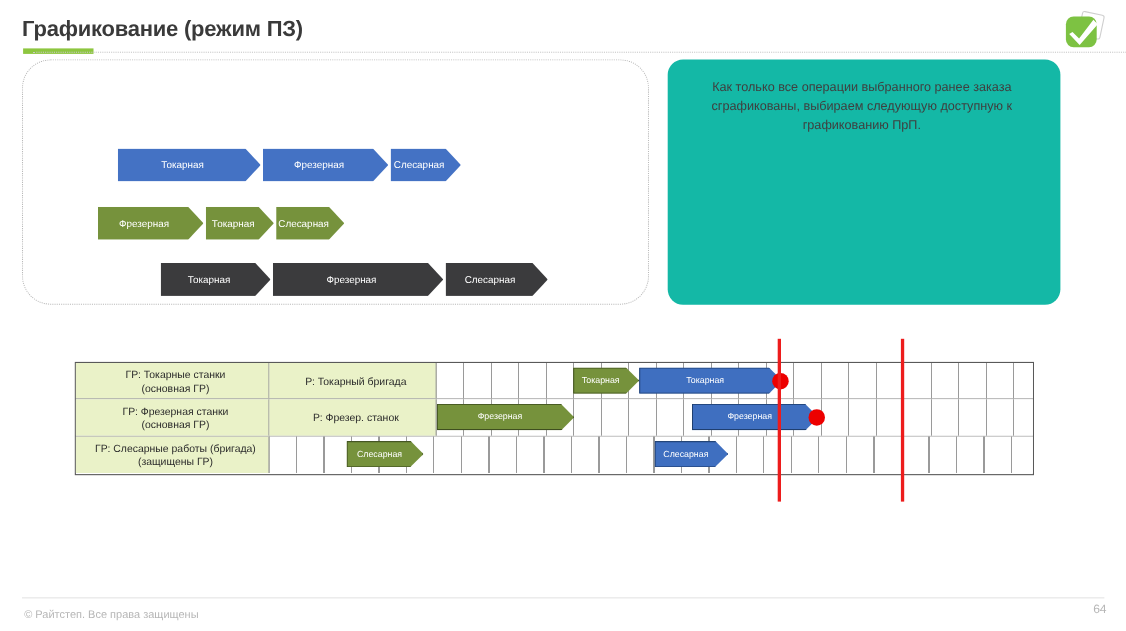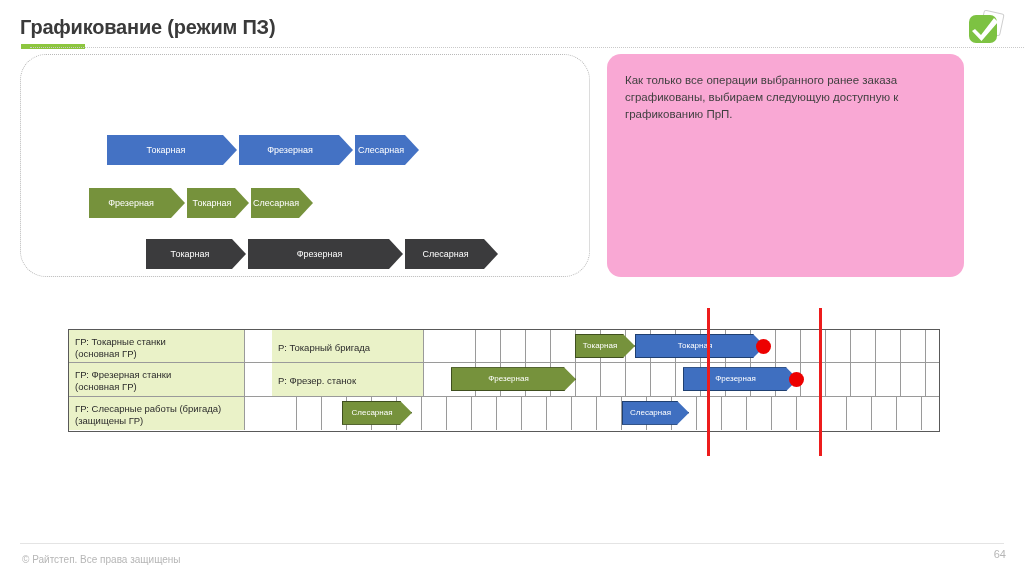--- a/index.html
+++ b/index.html
@@ -7,20 +7,21 @@
     margin: 0; padding: 0;
     width: 1024px; height: 574px;
     background: #ffffff;
     font-family: "Liberation Sans", "DejaVu Sans", sans-serif;
     overflow: hidden;
   }
   #slide {
     position: relative;
     width: 1024px; height: 502px;
     background: #ffffff;
+    text-align: center;
   }
 
   
   #page-title {
     position: absolute;
     left: 20px; top: 16px;
     font-size: 20px;
     font-weight: bold;
     color: #3a3a3a;
     letter-spacing: -0.2px;
@@ -54,21 +55,21 @@
     border: 1px dotted #b9b9b9;
     border-radius: 26px;
     background: #ffffff;
   }
 
   
   #note-panel {
     position: absolute;
     left: 607px; top: 54px;
     width: 357px; height: 223px;
-    background: #f9a8d4;
+    background: #14b8a6;
     border-radius: 14px;
     padding: 18px 22px 0 18px;
   }
   #note-text {
     font-size: 11.5px;
     line-height: 17px;
     color: #3f3f3f;
   }
 
   
@@ -101,21 +102,20 @@
     left: 68px; top: 329px;
     width: 872px; height: 103px;
     border: 1px solid #595959;
     background: #ffffff;
   }
   .g-row {
     position: relative;
     display: flex;
     height: 33.33px;
     border-bottom: 1px solid #9a9a9a;
-    gap: 27px;
   }
   .g-row:last-child { border-bottom: none; }
 
   .g-cell-a, .g-cell-b {
     background: #EAF2C8;
     border-right: 1px solid #9a9a9a;
     font-size: 9.5px;
     line-height: 12px;
     color: #2b2b2b;
     padding: 4px 0 0 6px;

